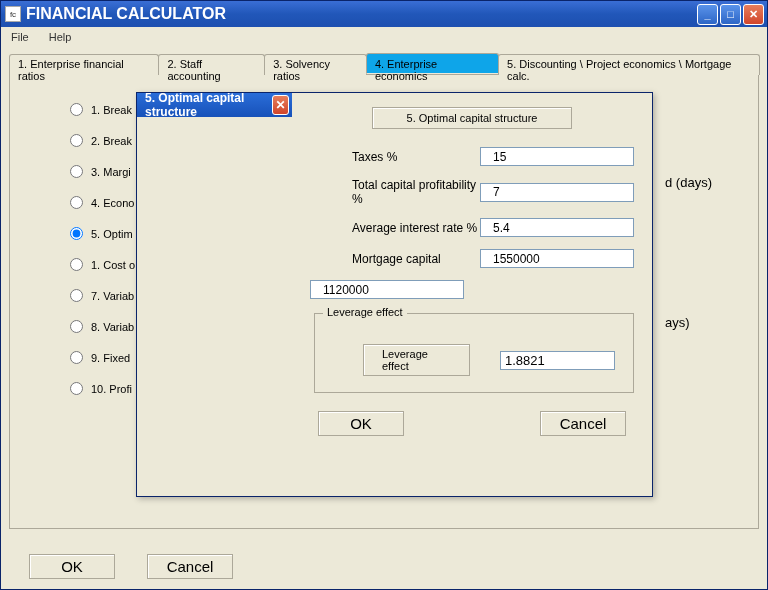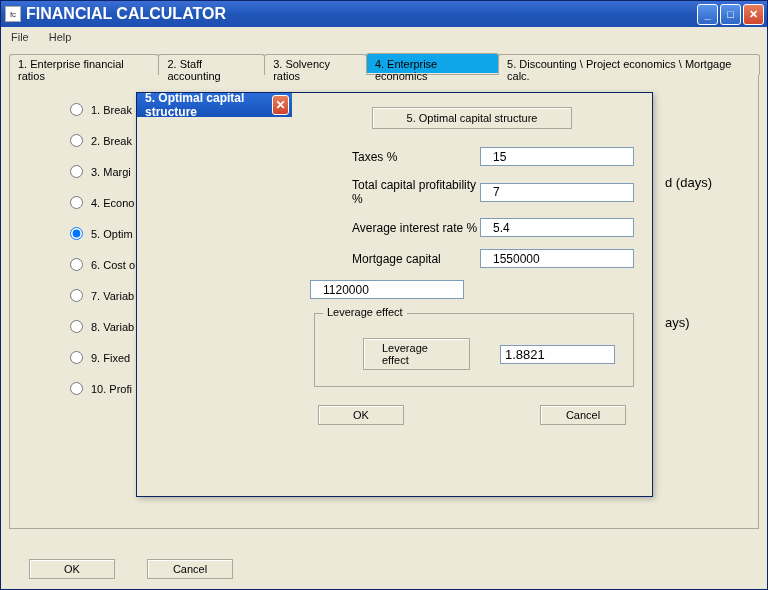--- a/index.html
+++ b/index.html
@@ -109,21 +109,21 @@
   margin-left: 40px;
 }
 .radio-row { display: flex; align-items: center; gap: 8px; }
 .radio-row input[type=radio] { margin: 0; }
 .btn {
   background: #ece9d8;
   border: 1px solid #aca899;
   box-shadow: inset 1px 1px 0 #fff;
   padding: 3px 0;
   width: 86px;
-  font-size: 11px;
+  font-size: 15px;
   text-align: center;
   cursor: pointer;
 }
 .bottom-buttons {
   position: absolute;
   left: 28px;
   bottom: 10px;
   display: flex;
   gap: 32px;
 }
@@ -185,21 +185,21 @@
 .form-input {
   width: 154px;
   height: 19px;
   border: 1px solid #7f9db9;
   font-size: 12px;
   padding: 1px 12px;
   background: white;
 }
 .groupbox {
   border: 1px solid #aca899;
-  padding: 24px 18px 16px;
+  padding: 30px 18px 16px;
   margin: 14px 0 0 4px;
   position: relative;
 }
 .groupbox-title {
   position: absolute;
   top: -8px;
   left: 8px;
   background: #ece9d8;
   padding: 0 4px;
   font-size: 11px;
@@ -278,21 +278,21 @@
         <label class="radio-row">
             <input type="radio" name="opt" style="">
             <span>4. Econo</span>
           </label>
         <label class="radio-row">
             <input type="radio" name="opt" checked="" style="">
             <span>5. Optim</span>
           </label>
         <label class="radio-row">
             <input type="radio" name="opt" style="">
-            <span>6. Cost o</span>
+            <span>1. Cost o</span>
           </label>
         <label class="radio-row">
             <input type="radio" name="opt" style="">
             <span>7. Variab</span>
           </label>
         <label class="radio-row">
             <input type="radio" name="opt" style="">
             <span>8. Variab</span>
           </label>
         <label class="radio-row">

